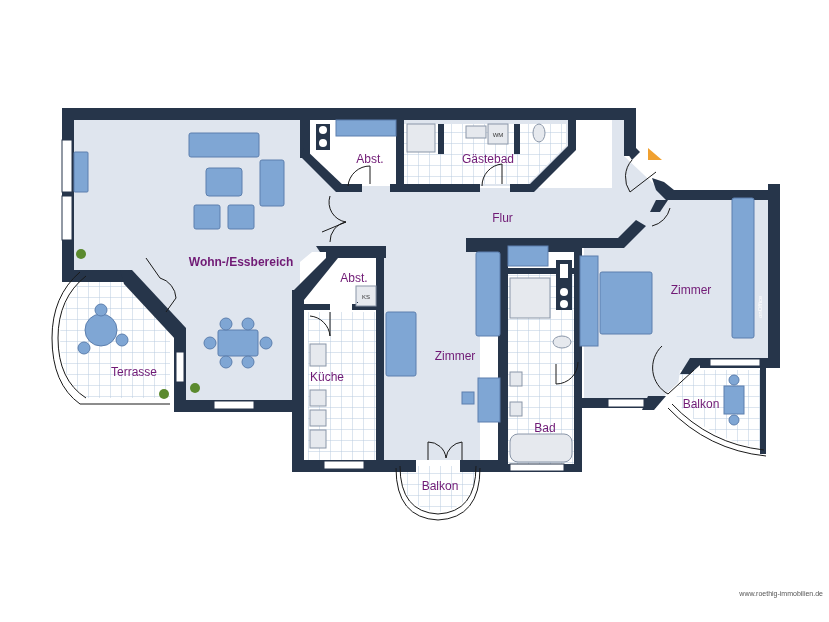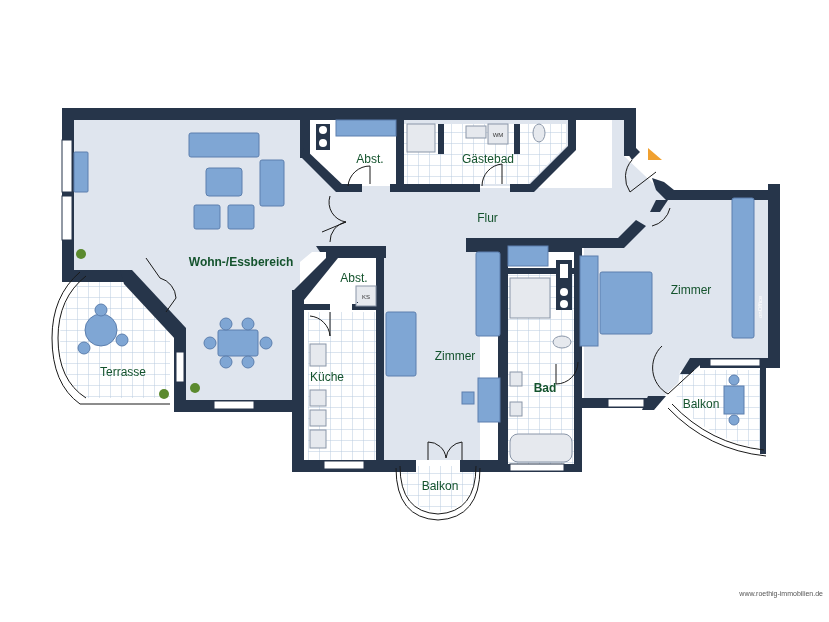--- a/index.html
+++ b/index.html
@@ -1,19 +1,19 @@
 <!DOCTYPE html>
 <html><head>
 <meta charset="utf-8">
 <style>
   html, body { margin: 0; padding: 0; background: #ffffff; }
   body { width: 829px; height: 622px; position: relative; overflow: hidden;
          font-family: "Liberation Sans", sans-serif; }
   #plan { position: absolute; left: 0; top: 0; width: 829px; height: 622px; }
-  .label { position: absolute; font-size: 12px; color: #14532d; white-space: nowrap;
+  .label { position: absolute; font-size: 12px; color: #701a75; white-space: nowrap;
            font-family: "Liberation Sans", sans-serif; transform: translate(-50%, -50%); }
   .tiny { font-size: 6px; color: #333; }
   .watermark { position: absolute; right: 6px; top: 590px; font-size: 7px; color: #555;
                font-family: "Liberation Sans", sans-serif; }
   .vendor { position: absolute; left: 757px; top: 318px; font-size: 6px; color: #ffffff;
             transform: rotate(-90deg); transform-origin: left top; white-space: nowrap;
             font-family: "Liberation Sans", sans-serif; }
 </style>
 </head>
 <body>
@@ -213,29 +213,29 @@
   <g fill="#5b8a2e">
     <circle cx="81" cy="254" r="5"></circle>
     <circle cx="164" cy="394" r="5"></circle>
     <circle cx="195" cy="388" r="5"></circle>
   </g>
 
   <path d="M648 148 L648 160 L662 160 Z" fill="#f0a030"></path>
 </svg>
 
 <div class="label" style="left:241px; top:262px;font-weight:bold;">Wohn-/Essbereich</div>
-<div class="label" style="left:123px; top:372px;">Terrasse</div>
+<div class="label" style="left:134px; top:372px;">Terrasse</div>
 <div class="label" style="left:370px; top:159px;">Abst.</div>
 <div class="label" style="left:488px; top:159px;">Gästebad</div>
-<div class="label" style="left:479px; top:218px;padding-left:17px;">Flur</div>
+<div class="label" style="left:494px; top:218px;padding-left:17px;">Flur</div>
 <div class="label" style="left:354px; top:278px;">Abst.</div>
 <div class="label" style="left:327px; top:377px;">Küche</div>
 <div class="label" style="left:455px; top:356px;">Zimmer</div>
 <div class="label" style="left:440px; top:486px;">Balkon</div>
-<div class="label" style="left:545px; top:388px;font-weight:bold;">Bad</div>
+<div class="label" style="left:545px; top:428px;">Bad</div>
 <div class="label" style="left:691px; top:290px;">Zimmer</div>
 <div class="label" style="left:701px; top:404px;">Balkon</div>
 
 <div class="label tiny" style="left:498px; top:135px;">WM</div>
 <div class="label tiny" style="left:366px; top:297px;">KS</div>
 
 <div class="vendor">onOffice</div>
 <div class="watermark">www.roethig-immobilien.de</div>
 
 </body></html>

